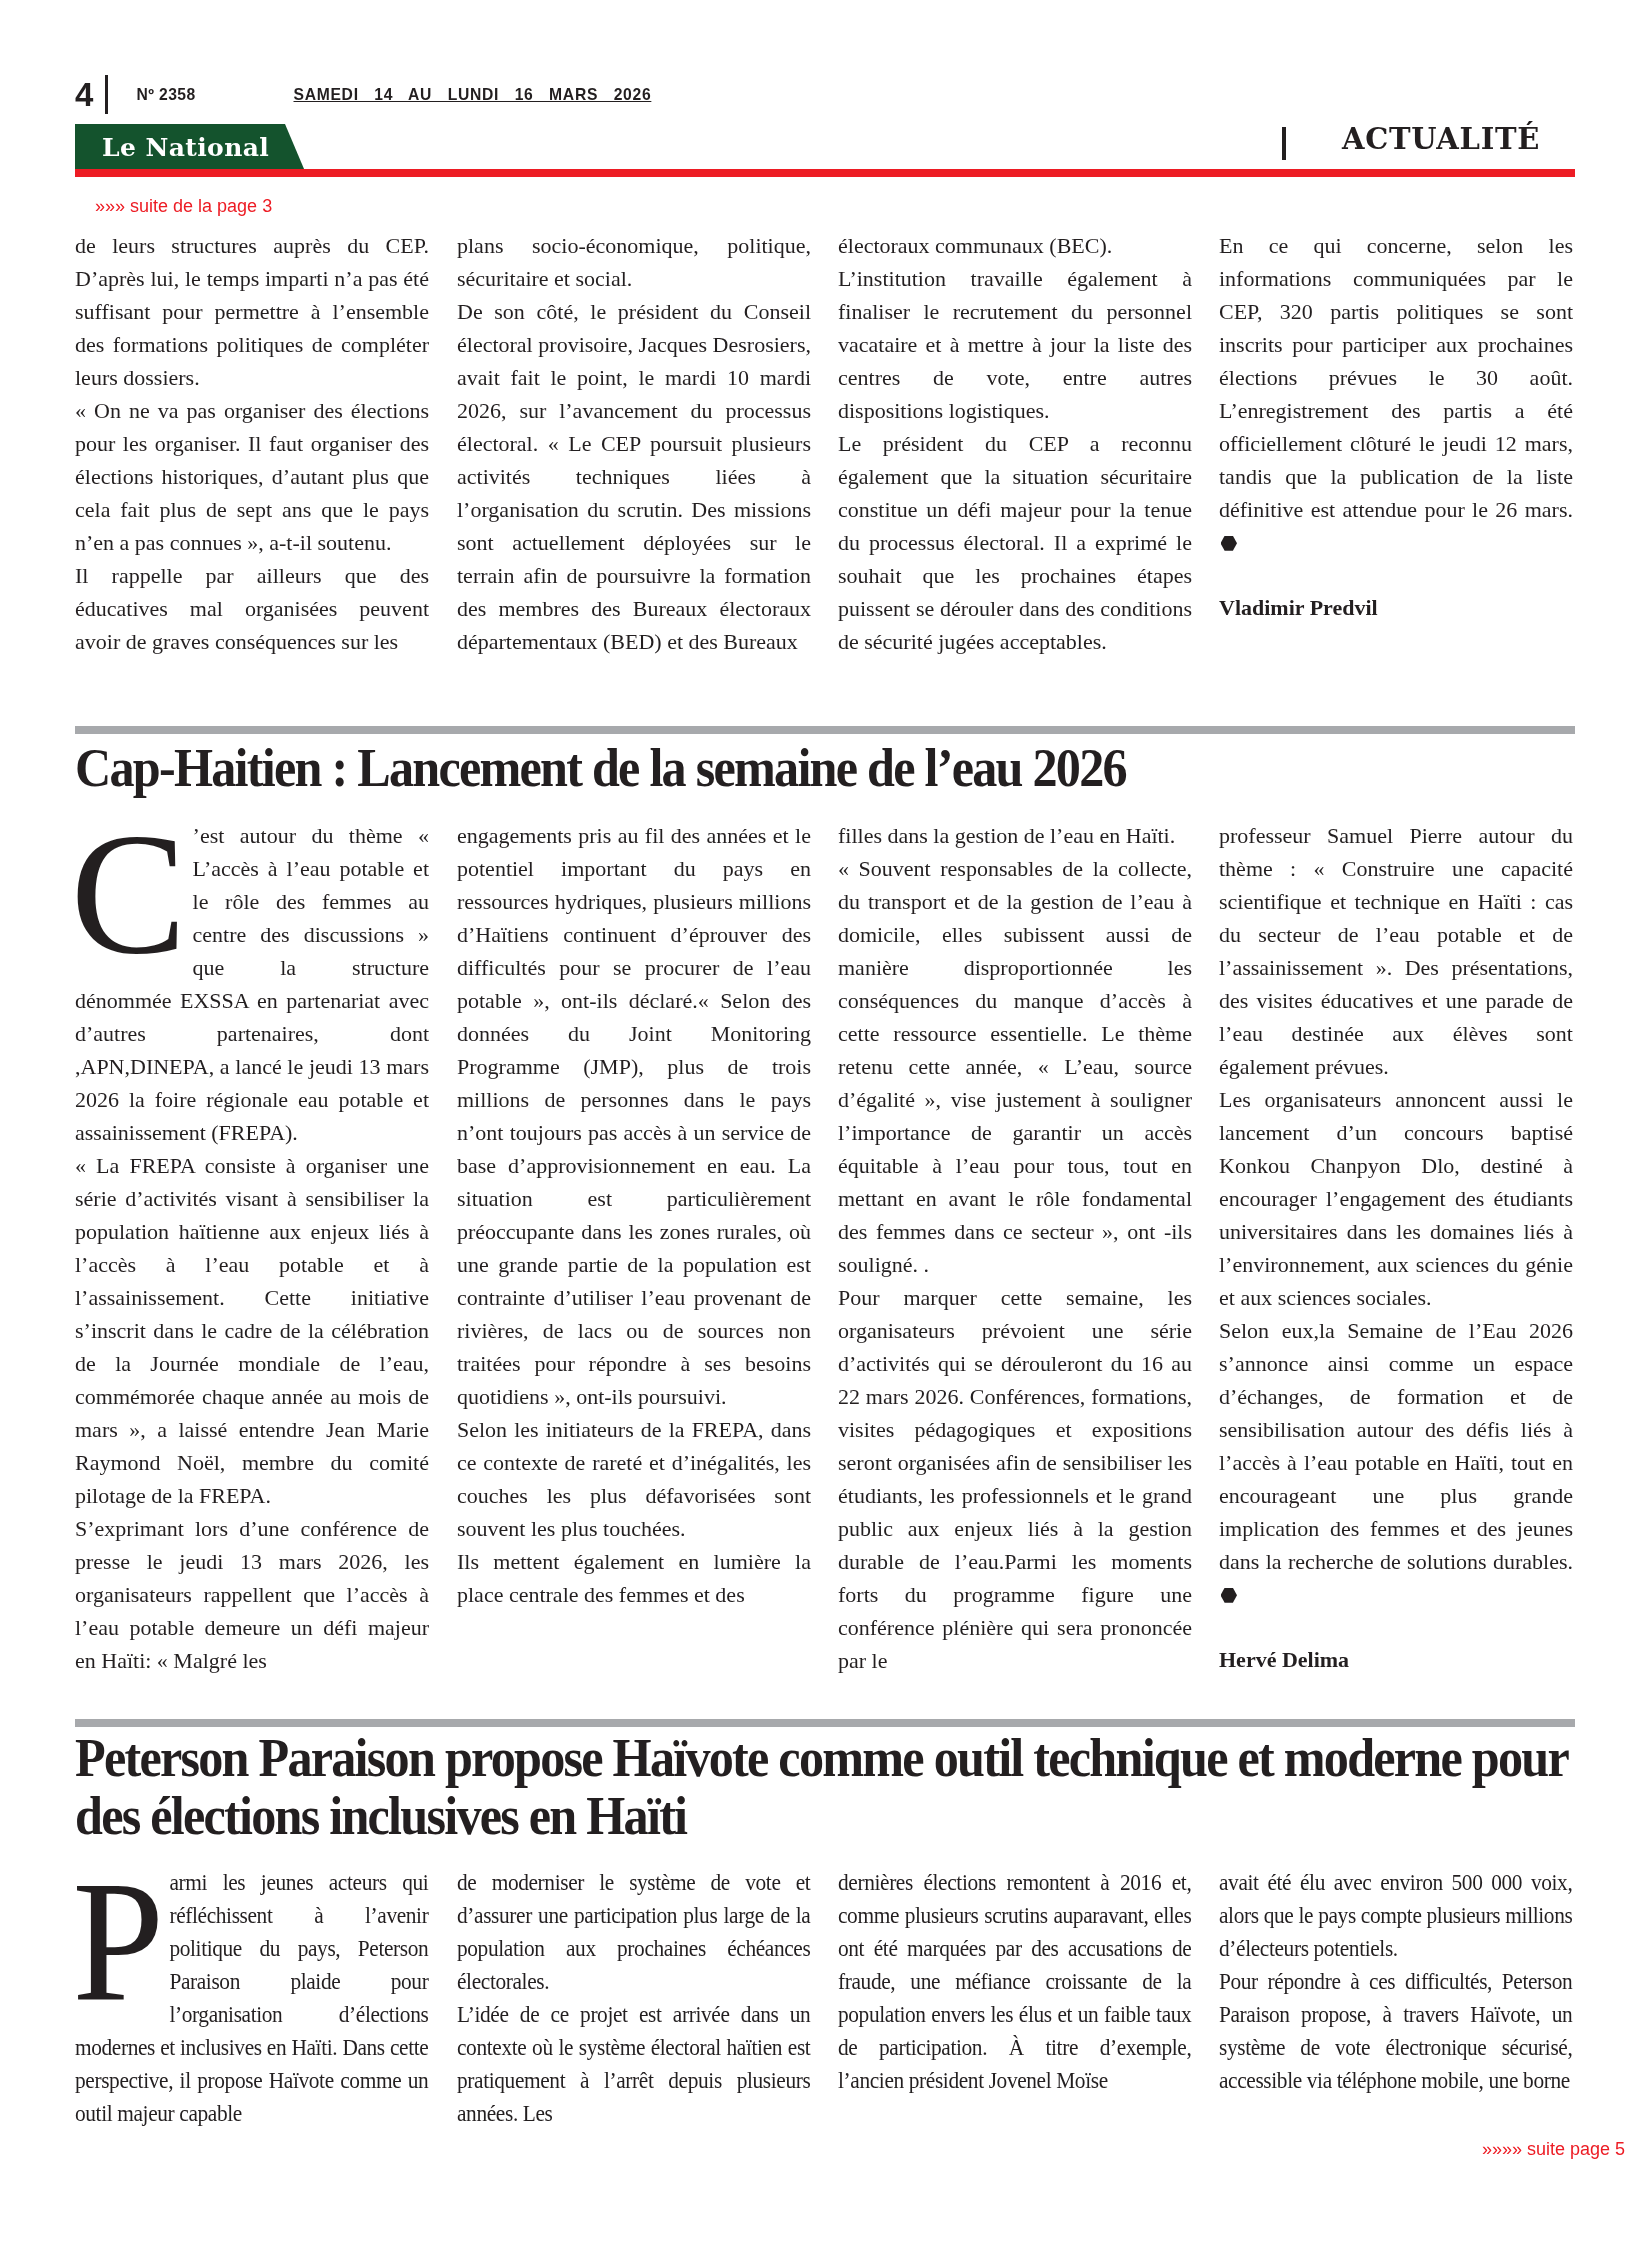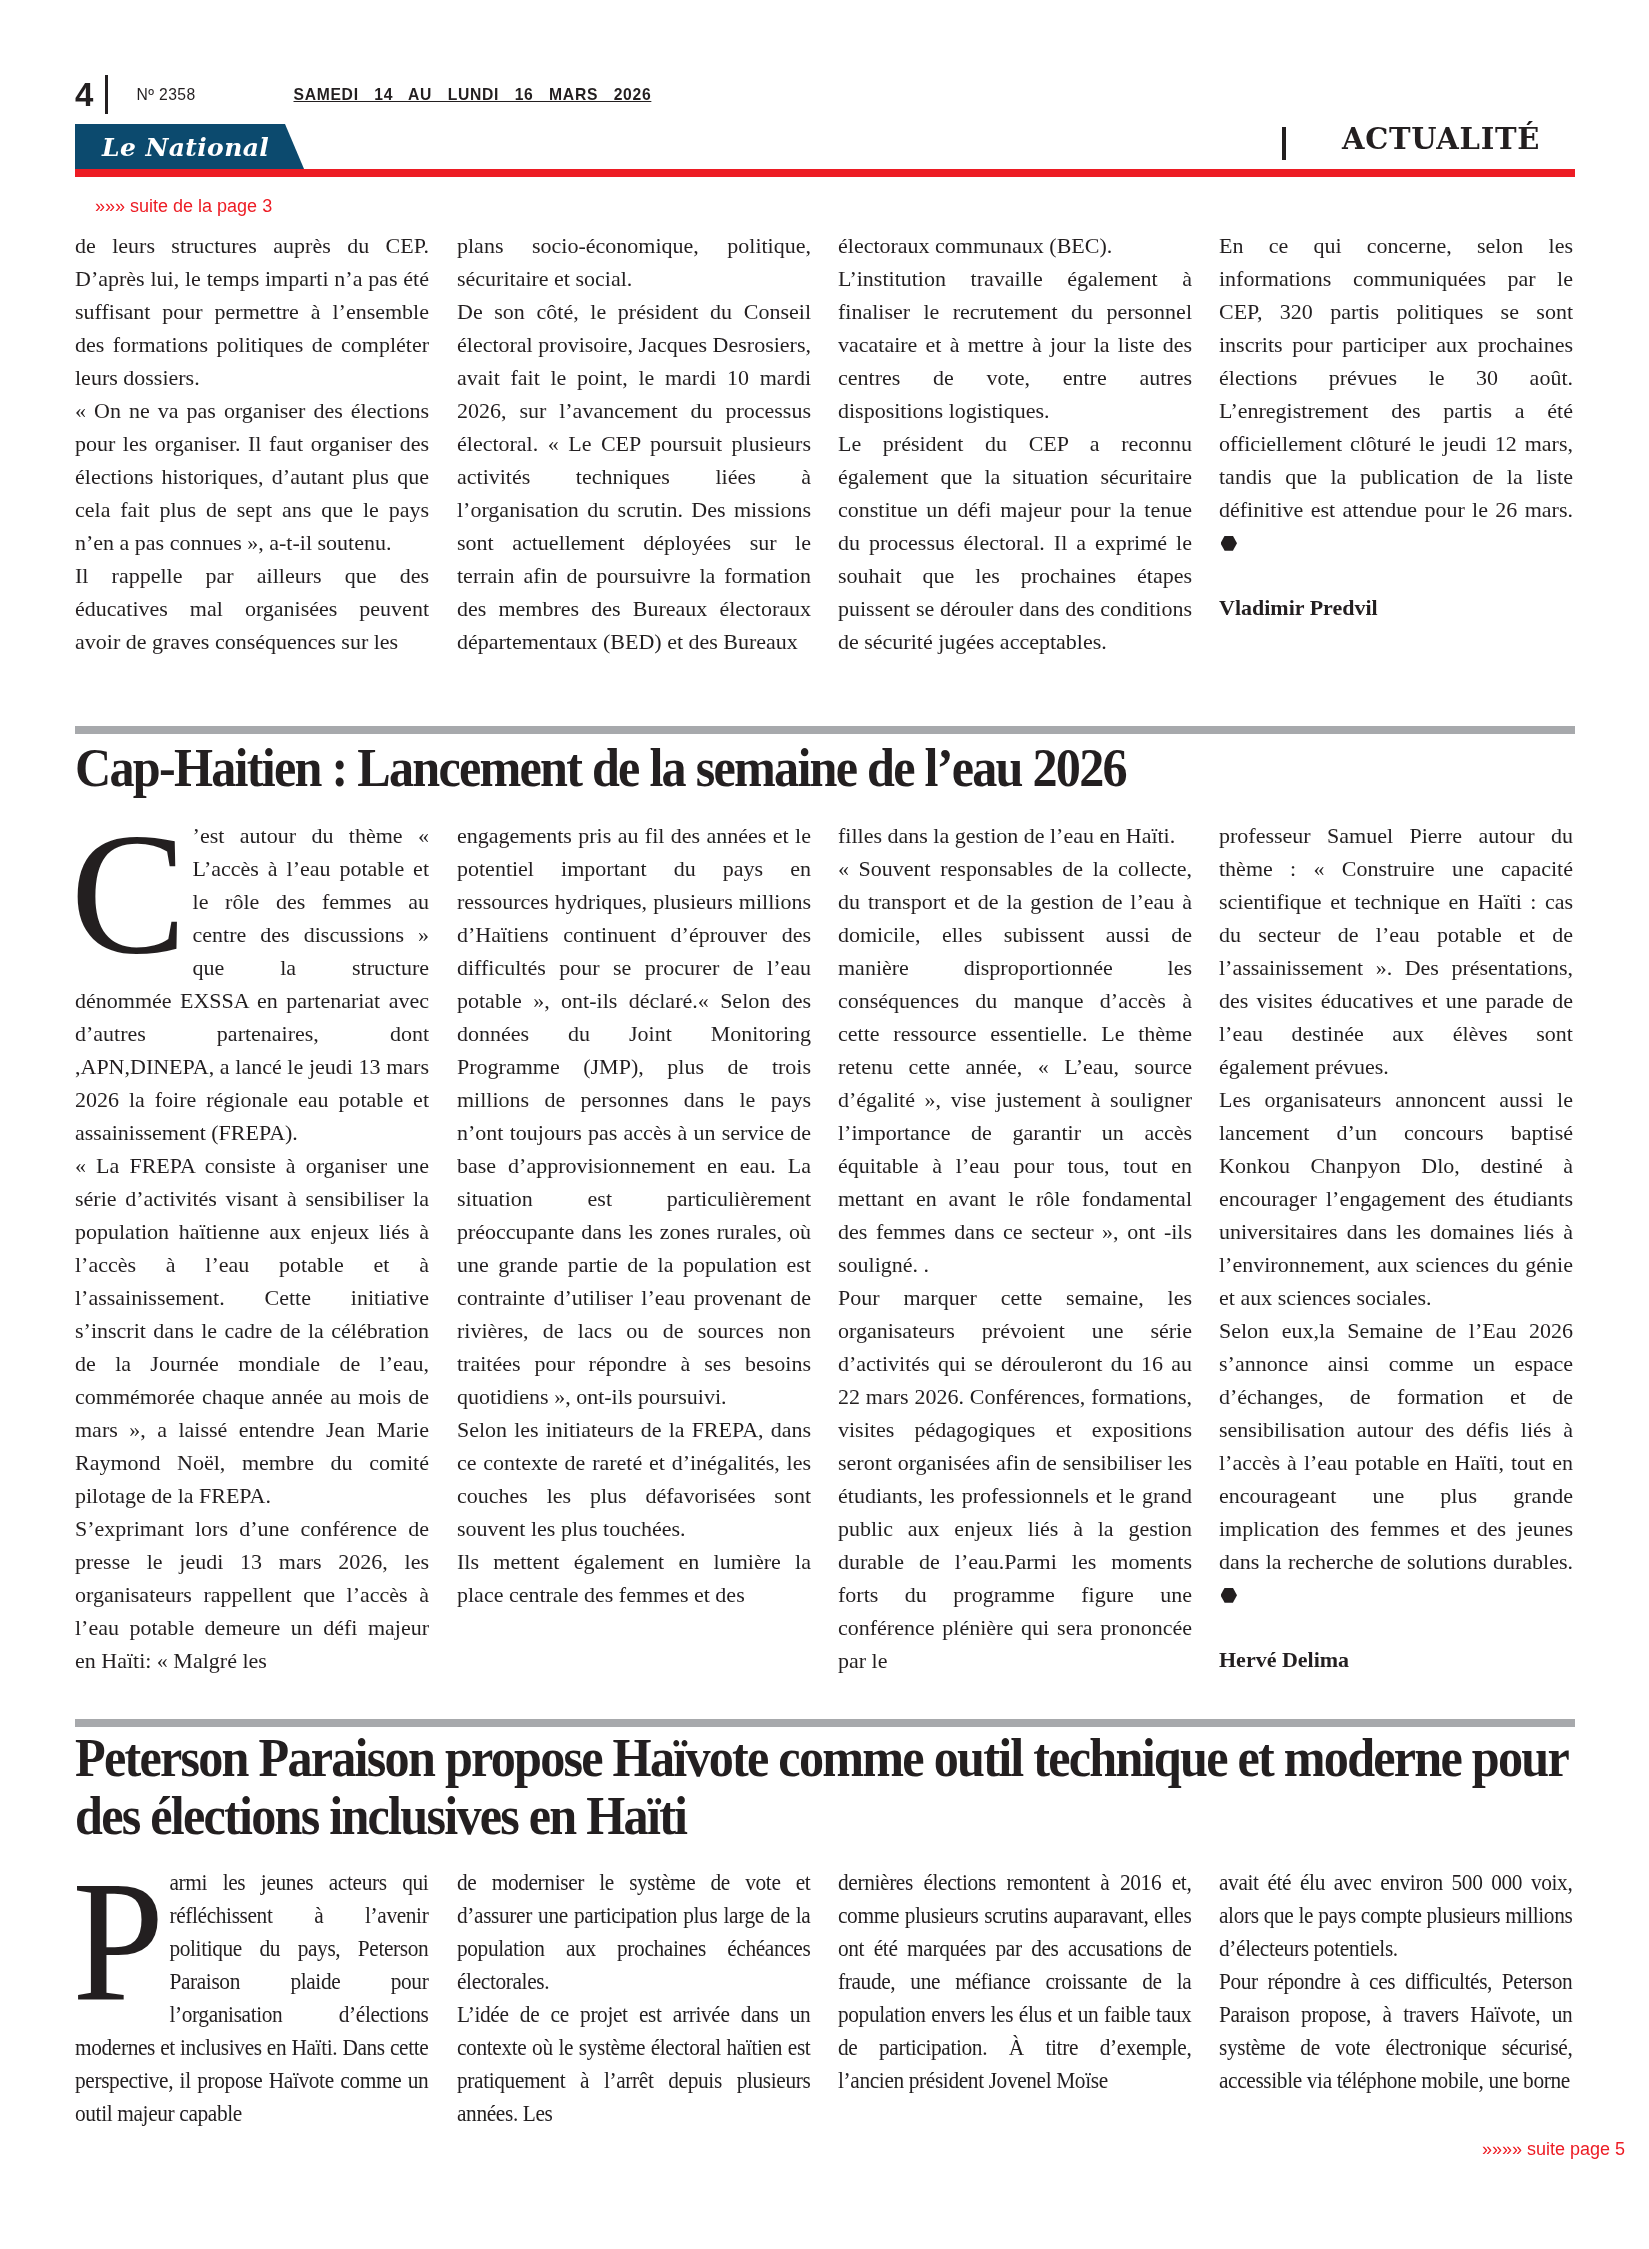--- a/index.html
+++ b/index.html
@@ -3,25 +3,25 @@
 <meta charset="utf-8">
 <style>
   html, body { margin: 0; padding: 0; background: #ffffff; }
   body { width: 1650px; height: 2250px; position: relative; overflow: hidden; color: #231f20; font-family: "Liberation Serif", "DejaVu Serif", serif; }
   .page { position: absolute; left: 0; top: 0; width: 1650px; height: 2250px; }
 
   
   .hdr-top { position: absolute; left: 75px; top: 72px; height: 45px; display: flex; align-items: center; font-family: "Liberation Sans", "DejaVu Sans", sans-serif; }
   .pnum { font-size: 33px; font-weight: 700; width: 22.5px; }
   .pbar { width: 3px; height: 39px; background: #231f20; margin: 0 28.5px 0 7.5px; }
-  .issue { font-size: 15.7px; font-weight: 400; letter-spacing: 0.4px; width: 157px; }
+  .issue { font-size: 15.7px; font-weight: 700; letter-spacing: 0.4px; width: 157px; }
   .dateline { font-size: 15.7px; font-weight: 700; letter-spacing: 0.7px; word-spacing: 10.5px; text-decoration: underline; }
 
   .redbar { position: absolute; left: 75px; top: 169px; width: 1500px; height: 7.5px; background: #ed1c24; }
-  .brand { position: absolute; left: 75px; top: 124px; width: 232px; height: 52px; background: #0c4a6e; clip-path: polygon(0 0, 210px 0, 232px 52px, 0 52px); font-style: italic; }
+  .brand { position: absolute; left: 75px; top: 124px; width: 232px; height: 52px; background: #14532d; clip-path: polygon(0 0, 210px 0, 232px 52px, 0 52px); }
   .brand span { position: absolute; left: 27px; top: 9px; color: #fff; font-family: "DejaVu Serif", serif; font-weight: 700; font-size: 25px; letter-spacing: 0.4px; }
   .sect-bar { position: absolute; left: 1282px; top: 127px; width: 3.7px; height: 33px; background: #231f20; }
   .section { position: absolute; left: 1342px; top: 122px; font-family: "DejaVu Serif", serif; font-weight: 700; font-size: 29px; letter-spacing: 0.7px; }
 
   .jump { position: absolute; color: #ed1c24; font-family: "Liberation Sans", "DejaVu Sans", sans-serif; font-size: 18px; }
 
   
   .col { position: absolute; width: 354px; font-size: 22px; line-height: 33px; text-align: justify; hyphens: manual; }
   .col p { margin: 0; }
   .byline { font-weight: 700; margin-top: 32px !important; font-size: 22px; }

